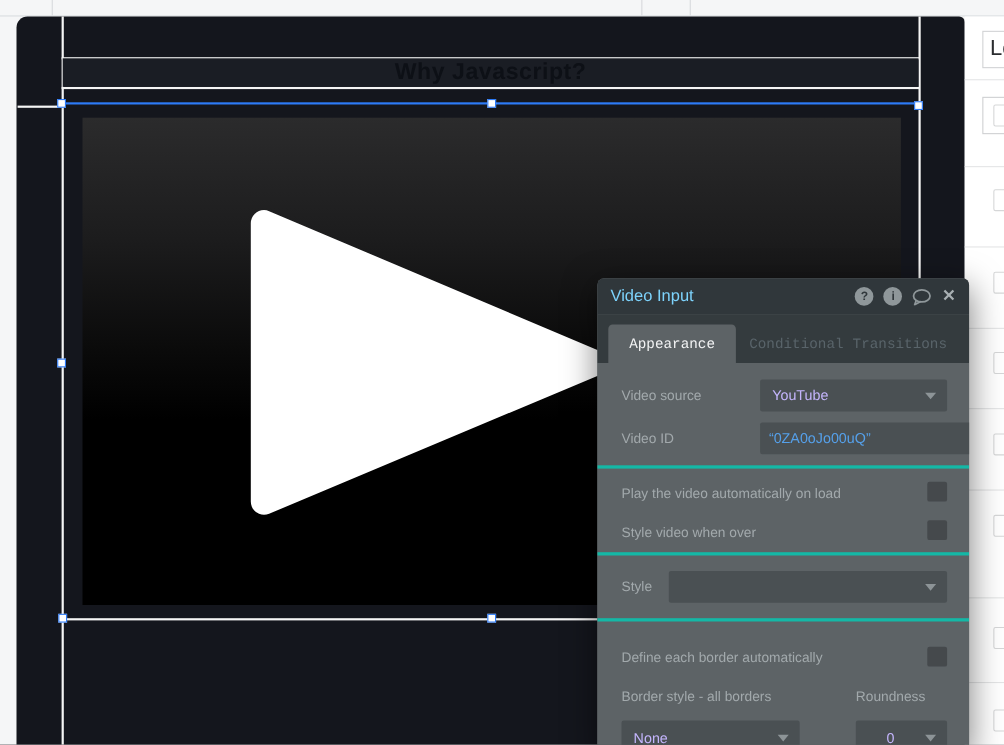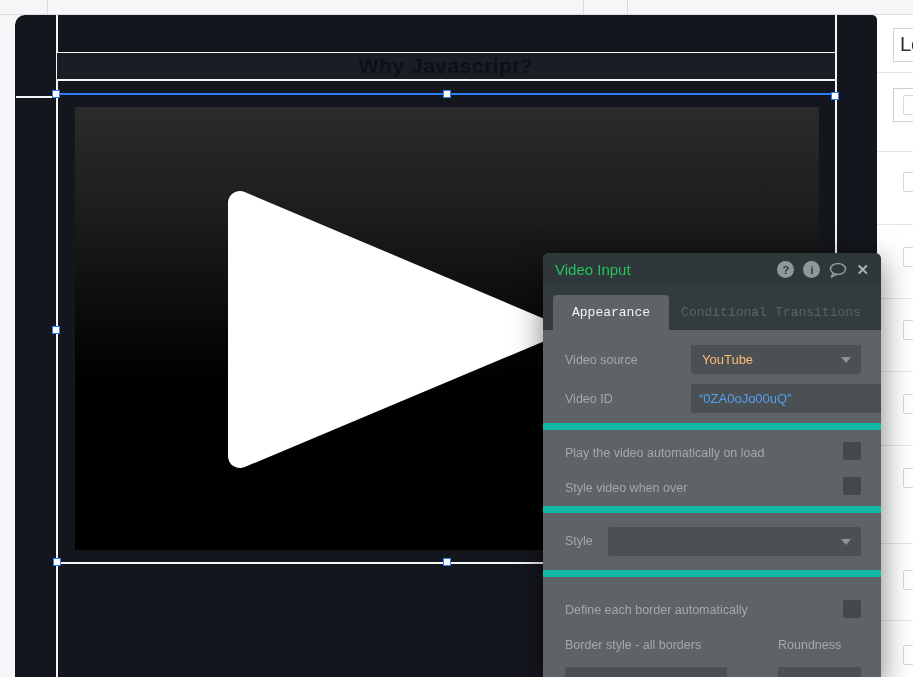--- a/index.html
+++ b/index.html
@@ -29,34 +29,34 @@
   .rstrip{position:absolute;left:877px;top:15px;width:36px;height:662px;background:#ffffff;}
   .rsep{position:absolute;left:0;width:36px;height:1px;background:#e4e5e6;}
   .rbox{position:absolute;left:26px;width:22px;height:20px;background:#fff;border:1.5px solid #d6d7d8;border-radius:2px;box-sizing:border-box;}
   .rbox-outer{position:absolute;left:16px;width:30px;height:34px;border:1px solid #cfd0d2;background:#fff;box-sizing:border-box;}
   .lefrag{position:absolute;left:16px;top:13px;width:28px;height:34px;border:1px solid #d2d3d5;background:#fff;box-sizing:border-box;
           font-size:20px;color:#2b2d30;padding:4px 0 0 6px;overflow:hidden;}
   
   .panel{position:absolute;left:543px;top:253px;width:338px;height:430px;border-radius:6px 6px 0 0;
          box-shadow:0 8px 30px rgba(0,0,0,.5);overflow:hidden;background:#5d6366;}
   .p-header{height:33px;background:#30373b;display:flex;align-items:center;padding:0 12px;}
-  .p-title{flex:1;color:#22c55e;font-size:15px;}
+  .p-title{flex:1;color:#7dd3fc;font-size:15px;}
   .p-icons{display:flex;align-items:center;gap:9px;}
   .cicon{width:17px;height:17px;border-radius:50%;background:#8f979a;color:#30373b;font-size:11px;font-weight:bold;
          display:flex;align-items:center;justify-content:center;}
   .xicon{color:#a9b0b3;font-size:15px;font-weight:bold;line-height:1;}
   .p-tabs{height:44px;background:#343b3e;position:relative;font-family:Liberation Mono, monospace;}
   .tab{position:absolute;bottom:0;height:35px;display:flex;align-items:center;justify-content:center;font-size:13px;}
   .tab.active{left:10px;width:116px;background:#5d6366;border-radius:4px 4px 0 0;color:#f2f3f4;}
   .tab.inactive{color:#59646a;}
   .p-body{background:#5d6366;}
-  .sect{position:relative;border-bottom:7px solid #14b8a6;}
+  .sect{position:relative;border-bottom:3px solid #14b8a6;}
   .plabel{color:#a2a9ac;font-size:12.5px;position:absolute;left:22px;}
   .pselect{position:absolute;background:#4a5053;height:29px;border-radius:2px;display:flex;align-items:center;
-           color:#fdba74;font-size:13px;padding-left:11px;box-sizing:border-box;}
+           color:#c4b5fd;font-size:13px;padding-left:11px;box-sizing:border-box;}
   .caret{position:absolute;right:10px;top:12px;width:0;height:0;border-left:5px solid transparent;border-right:5px solid transparent;border-top:6px solid #8d9497;}
   .pinput{position:absolute;background:#4a5053;height:29px;border-radius:2px;display:flex;align-items:center;
           color:#55a0ea;font-size:13px;padding-left:8px;box-sizing:border-box;}
   .pcheck{position:absolute;left:300px;width:18px;height:18px;background:#45494c;border-radius:2px;}
 </style>
 </head>
 <body>
 
 <div class="topbar">
   <div class="tdiv" style="left:47px"></div>

